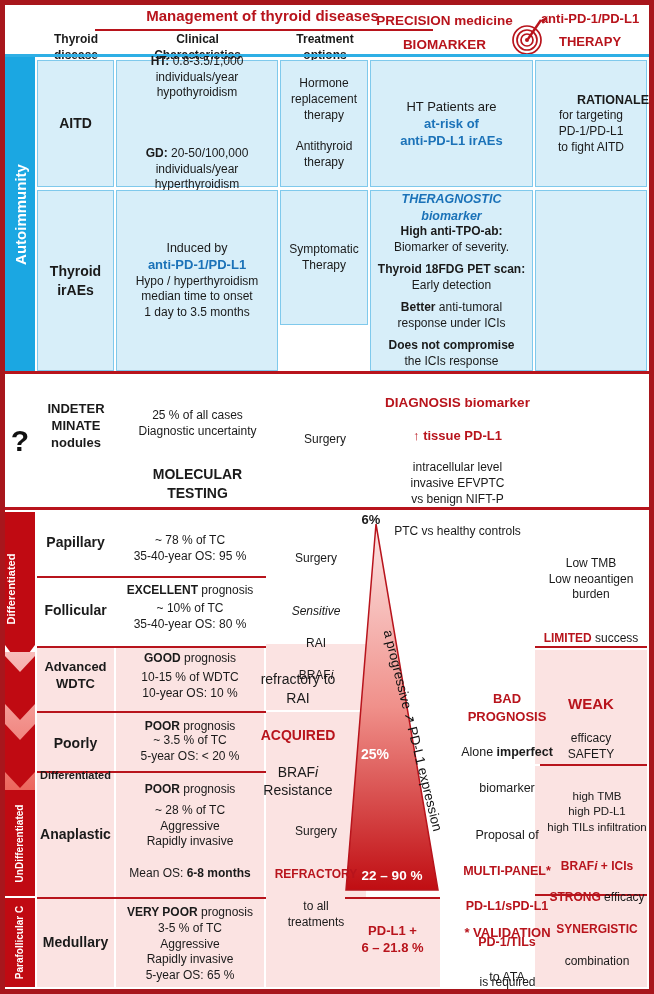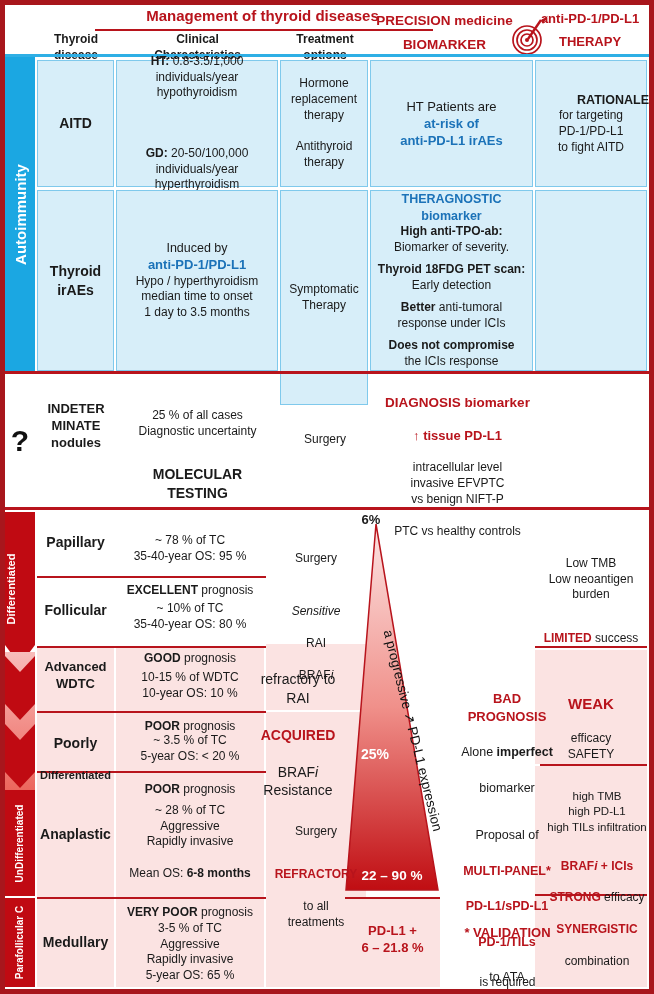--- a/index.html
+++ b/index.html
@@ -92,26 +92,26 @@
     <div class="t b" style="position:static;font-size:14px;">Thyroid
 irAEs</div>
   </div>
   <div class="cellB" style="left:116px;top:190px;width:162px;height:181px;">
     <div class="t" style="position:static;font-size:12.5px;">Induced by</div>
     <div class="t b blue" style="position:static;font-size:13px;">anti-PD-1/PD-L1</div>
     <div class="t" style="position:static;">Hypo / hyperthyroidism
 median time to onset
 1 day to 3.5 months</div>
   </div>
-  <div class="cellB" style="left:280px;top:190px;width:88px;height:215px;">
+  <div class="cellB" style="left:280px;top:190px;width:88px;height:135px;">
     <div class="t" style="position:static;">Symptomatic
 Therapy</div>
   </div>
   <div class="cellB" style="left:370px;top:190px;width:163px;height:181px;">
-    <div class="t b blue" style="position:static;font-size:12.5px;">THERAGNOSTIC biomarker</div>
+    <div class="t b blue" style="position:static;font-size:12.5px;font-style:italic;">THERAGNOSTIC biomarker</div>
     <div class="t b" style="position:static;">High anti-TPO-ab:</div>
     <div class="t" style="position:static;">Biomarker of severity.</div>
     <div style="height:7px;"></div>
     <div class="t b" style="position:static;">Thyroid 18FDG PET scan:</div>
     <div class="t" style="position:static;">Early detection</div>
     <div style="height:7px;"></div>
     <div class="t" style="position:static;"><span class="b">Better</span><span> anti-tumoral</span></div>
     <div class="t" style="position:static;">response under ICIs</div>
     <div style="height:7px;"></div>
     <div class="t b" style="position:static;">Does not compromise</div>

